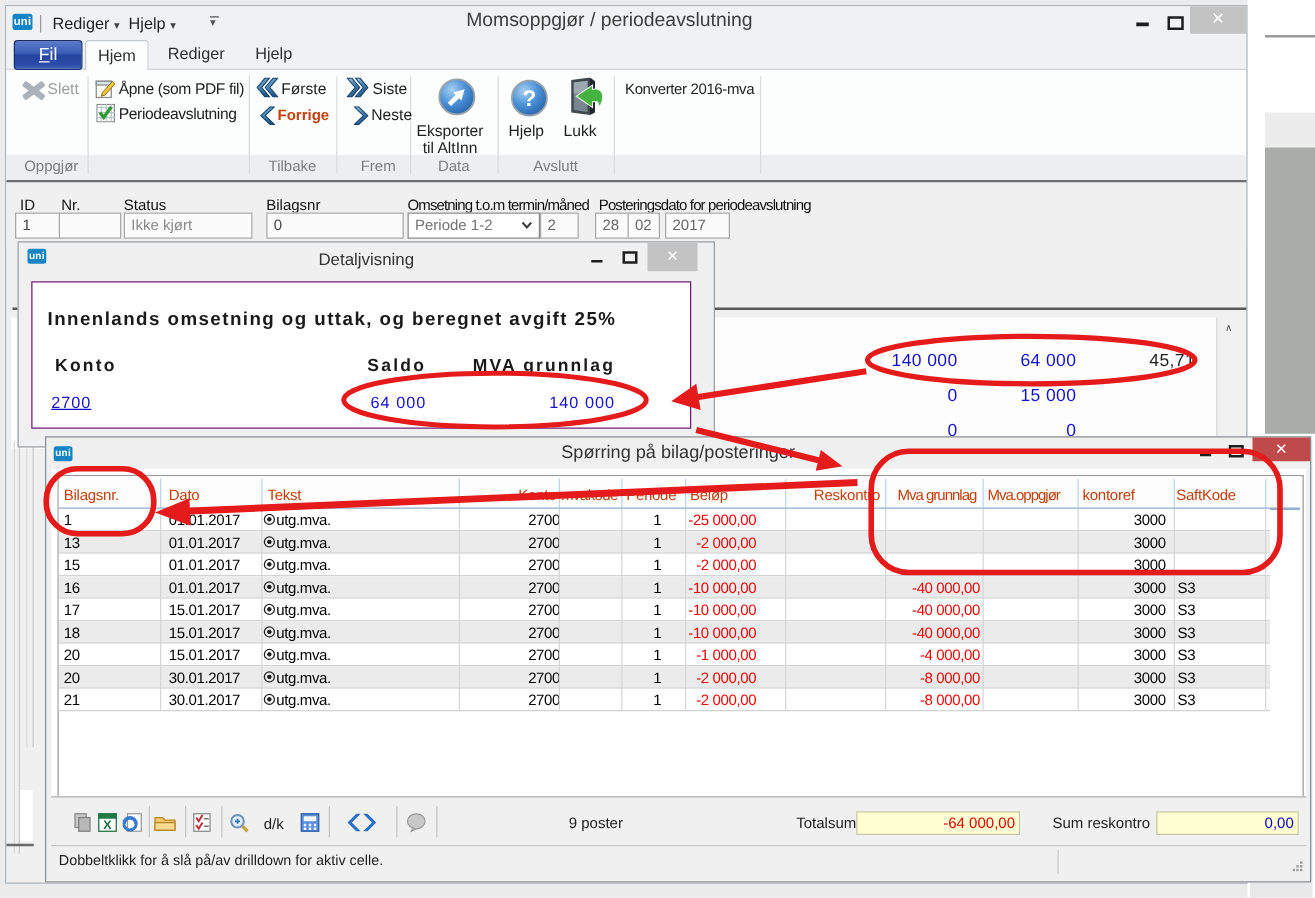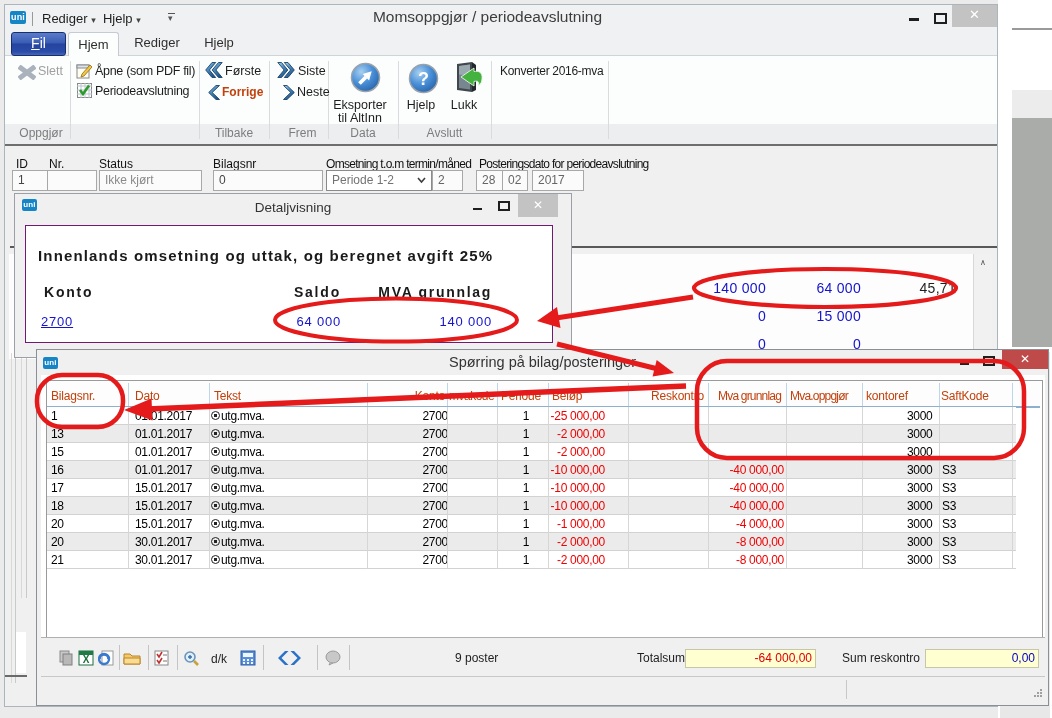--- a/index.html
+++ b/index.html
@@ -442,20 +442,21 @@
           <path d="M5 13 L4 15 L8 13" fill="#c8c8c8" stroke="#9a9a9a"></path>
         </svg></span>
     <span class="abs" style="left:414px;top:13px;font-size:12px;color:#1e1e1e;">9 poster</span>
     <span class="abs" style="left:560px;top:13px;width:84px;text-align:right;font-size:12px;color:#1e1e1e;">Totalsum</span>
     <span class="abs" style="left:644px;top:11px;width:126px;height:17px;background:#ffffd2;border:1px solid #c6c6a8;text-align:right;font-size:12px;line-height:17px;color:#e00000;padding-right:3px;">-64 000,00</span>
     <span class="abs" style="left:790px;top:13px;width:89px;text-align:right;font-size:12px;color:#1e1e1e;">Sum reskontro</span>
     <span class="abs" style="left:884px;top:11px;width:109px;height:17px;background:#ffffd2;border:1px solid #c6c6a8;text-align:right;font-size:12px;line-height:17px;color:#0000c8;padding-right:3px;">0,00</span>
   </div>
 
   <div class="abs" style="left:4px;top:326px;width:1004px;height:25px;background:#f0f0f0;border-top:1px solid #c8c8c8;">
+    <span class="abs" style="left:6px;top:6px;font-size:11.5px;color:#1e1e1e;">Dobbeltklikk for å slå på/av drilldown for aktiv celle.</span>
     <div class="abs" style="left:805px;top:3px;width:1px;height:19px;background:#c8c8c8;"></div>
     <svg class="abs" style="left:993px;top:12px;" width="9" height="9" viewBox="0 0 9 9">
         <g fill="#a0a0a0">
           <rect x="6" y="0" width="2" height="2"></rect>
           <rect x="6" y="3" width="2" height="2"></rect>
           <rect x="6" y="6" width="2" height="2"></rect>
           <rect x="3" y="3" width="2" height="2"></rect>
           <rect x="3" y="6" width="2" height="2"></rect>
           <rect x="0" y="6" width="2" height="2"></rect>
         </g>

